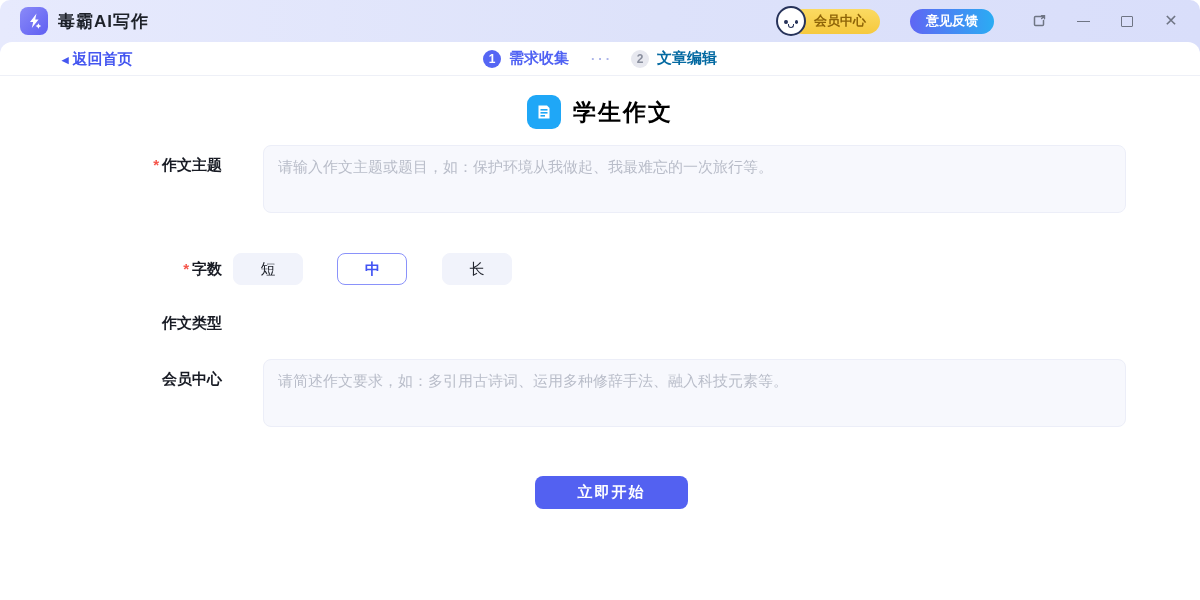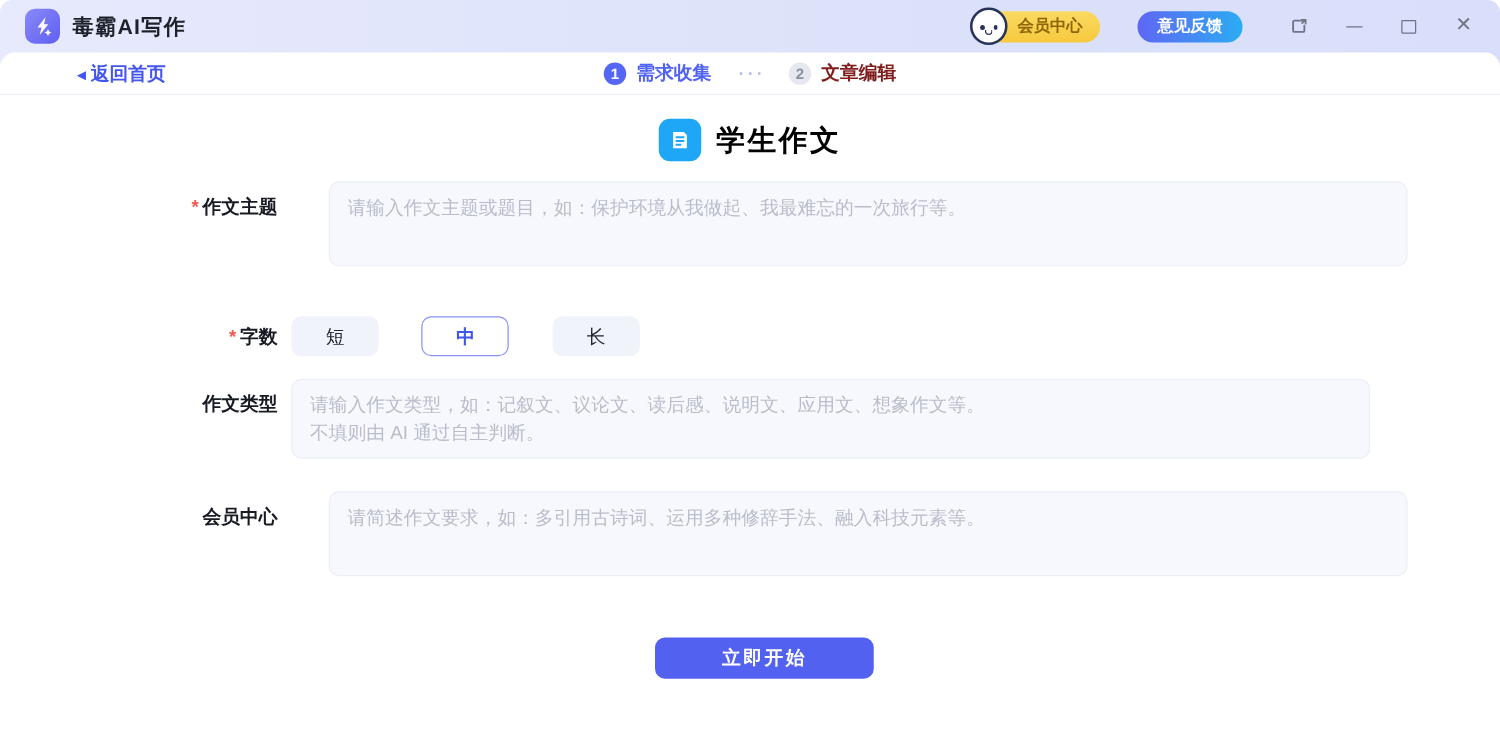--- a/index.html
+++ b/index.html
@@ -125,21 +125,21 @@
   .step-num {
     width: 18px; height: 18px;
     border-radius: 50%;
     font-size: 12px; font-weight: bold;
     display: flex; align-items: center; justify-content: center;
     margin-right: 8px;
   }
   .step.active .step-num { background: #5566f4; color: #fff; }
   .step.active .step-label { color: #5062f3; }
   .step.inactive .step-num { background: #e7e8ef; color: #8a8f9e; }
-  .step.inactive .step-label { color: #7f1d1d; }
+  .step.inactive .step-label { color: #0369a1; }
   .step-label { font-size: 15px; font-weight: bold; }
   .step-sep {
     color: #aab3e9;
     font-size: 13px;
     letter-spacing: 3px;
     margin: 0 18px 0 22px;
     font-weight: bold;
   }
 
   .page-title-row {
@@ -215,21 +215,21 @@
   .opt-btn.w94 { width: 94px; margin-right: 21px; }
   .opt-btn.selected {
     background: #fff;
     border: 1px solid #8a92fa;
     color: #4254f4;
     font-weight: bold;
   }
 
   .submit-row { margin-top: 49px; display: flex; justify-content: center; }
   .submit-btn {
-    width: 175px; height: 33px;
+    width: 153px; height: 33px;
     background: #5361f1;
     color: #fff;
     border: none;
     border-radius: 8px;
     font-family: "Liberation Sans", "DejaVu Sans", sans-serif;
     font-size: 15px;
     font-weight: bold;
     letter-spacing: 2px;
     cursor: pointer;
   }
@@ -323,24 +323,20 @@
         <div class="ffield">
           <button class="opt-btn w70">短</button>
           <button class="opt-btn w70 selected">中</button>
           <button class="opt-btn w70">长</button>
         </div>
       </div>
 
 
       <div class="form-row top mb26">
         <div class="flabel">作文类型</div>
-        <div class="ffield">
-          <textarea class="tbox h64" placeholder="请输入作文类型，如：记叙文、议论文、读后感、说明文、应用文、想象作文等。
-不填则由 AI 通过自主判断。" style=""></textarea>
-        </div>
       </div>
 
       <div class="form-row top">
         <div class="flabel">会员中心</div>
         <div class="ffield">
           <textarea class="tbox h68" placeholder="请简述作文要求，如：多引用古诗词、运用多种修辞手法、融入科技元素等。" style=""></textarea>
         </div>
       </div>
 
       <div class="submit-row">

